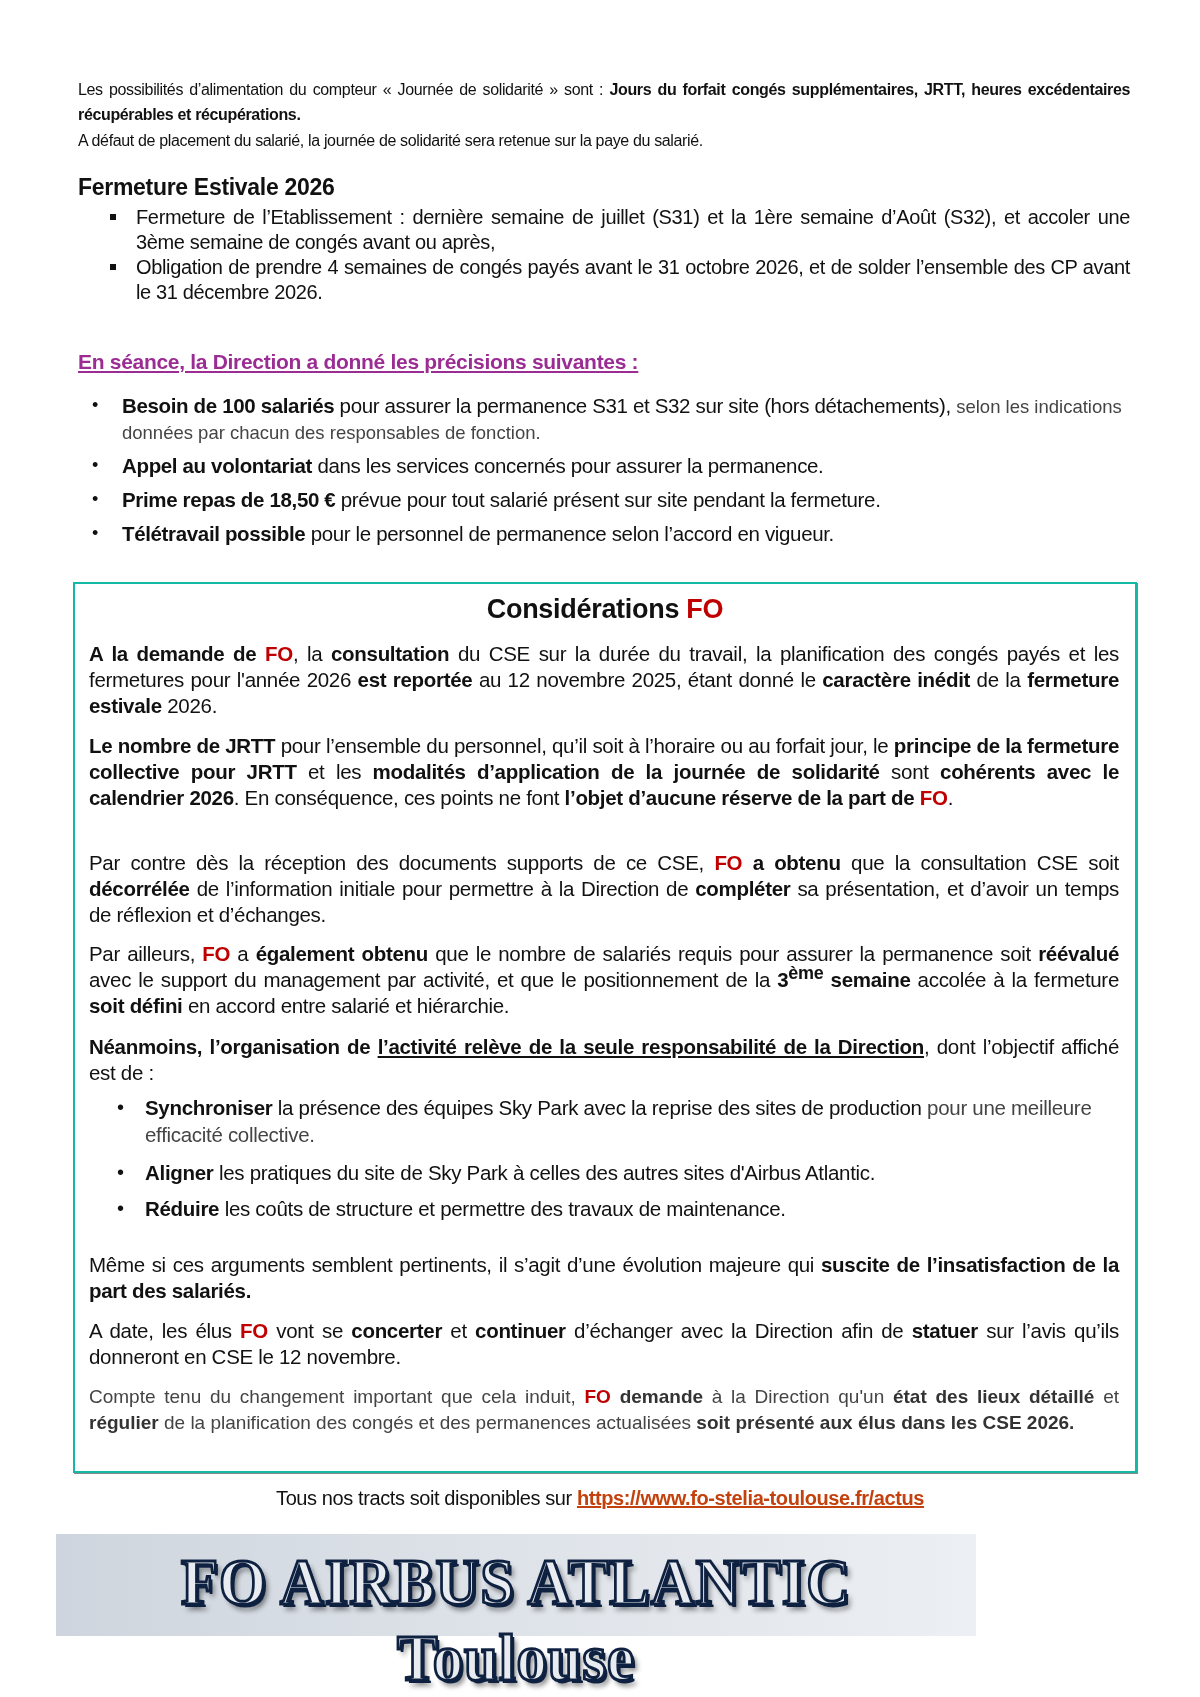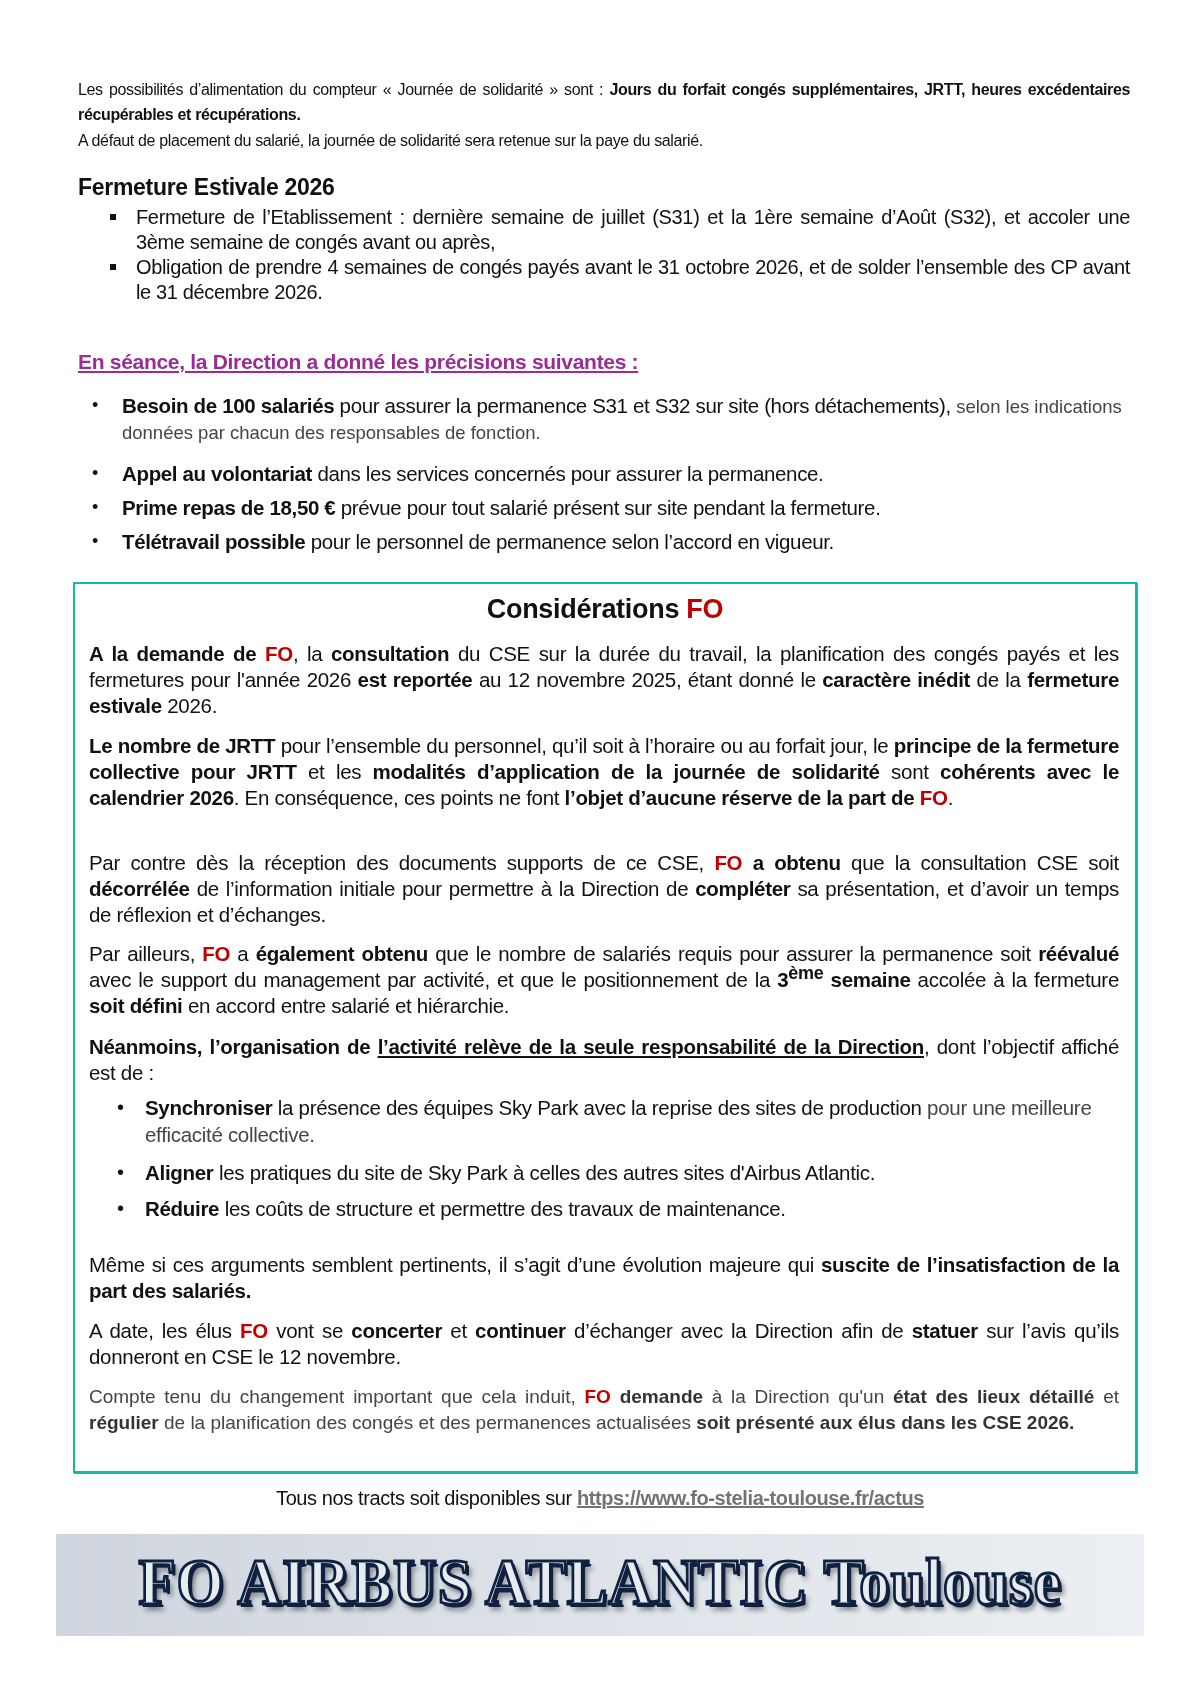--- a/index.html
+++ b/index.html
@@ -35,23 +35,23 @@
   .bp sup { font-size:18px; font-weight:bold; line-height:0; }
   .bdot { position:absolute; left:14px; width:1030px; font-size:20.5px; line-height:27px; letter-spacing:-0.3px; }
   .bdot-item { position:relative; padding-left:56px; }
   .bdot-item::before { content:"•"; position:absolute; left:28px; top:0; font-size:20px; }
   .light { color:#444; }
   .final { color:#444; font-family:"Liberation Sans", sans-serif; font-size:19px; letter-spacing:0; }
   .final b { color:#333; }
 
   .footer-line { position:absolute; left:0; width:1200px; top:1487px; text-align:center;
                  font-size:20px; font-family:"Liberation Sans", sans-serif; letter-spacing:-0.4px; }
-  .footer-line a { color:#737373; font-weight:bold; text-decoration:underline; }
+  .footer-line a { color:#c2410c; font-weight:bold; text-decoration:underline; }
 
-  .banner { position:absolute; left:56px; top:1534px; width:1088px; height:102px;
+  .banner { position:absolute; left:56px; top:1534px; width:920px; height:102px;
             background:linear-gradient(90deg,#cfd5de 0%,#dde2e8 45%,#eceff3 100%); }
   .banner-text { position:absolute; left:0; width:100%; top:10px; text-align:center;
                  font-family:"Liberation Serif", serif; font-weight:bold; font-size:66px; letter-spacing:1px;
                  color:#e8ebef; transform:scaleX(0.92);
                  -webkit-text-stroke:3px #0f2140;
                  text-shadow:3px 3px 0 #0f2140, 5px 6px 6px rgba(0,0,0,0.45); }
 </style>
 </head>
 <body>
 
@@ -62,21 +62,21 @@
 
   <div class="h-estivale">Fermeture Estivale 2026</div>
   <div class="sq-list" style="top:205px;">
     <div class="sq-item">Fermeture de l’Etablissement : dernière semaine de juillet (S31) et la 1ère semaine d’Août (S32), et accoler une 3ème semaine de congés avant ou après,</div>
     <div class="sq-item" style="margin-top:0;">Obligation de prendre 4 semaines de congés payés avant le 31 octobre 2026, et de solder l’ensemble des CP avant le 31 décembre 2026.</div>
   </div>
 
   <div class="seance">En séance, la Direction a donné les précisions suivantes :</div>
   <div class="dot-list" style="top:393px;">
     <div class="dot-item"><b>Besoin de 100 salariés</b><span> pour assurer la permanence S31 et S32 sur site (hors détachements), </span><span class="grey">selon les indications données par chacun des responsables de fonction.</span></div>
-    <div class="dot-item" style="margin-top:16px;"><b>Appel au volontariat</b><span> dans les services concernés pour assurer la permanence.</span></div>
+    <div class="dot-item" style="margin-top:8px;"><b>Appel au volontariat</b><span> dans les services concernés pour assurer la permanence.</span></div>
     <div class="dot-item" style="margin-top:9px;"><b>Prime repas de 18,50 €</b><span> prévue pour tout salarié présent sur site pendant la fermeture.</span></div>
     <div class="dot-item" style="margin-top:9px;"><b>Télétravail possible</b><span> pour le personnel de permanence selon l’accord en vigueur.</span></div>
   </div>
 
   <div class="box">
     <div class="box-title"><span>Considérations </span><span class="fo">FO</span></div>
 
     <p class="bp" style="top:57px;"><b>A la demande de </b><span class="red">FO</span><span>, la </span><b>consultation</b><span> du CSE sur la durée du travail, la planification des congés payés et les fermetures pour l'année 2026 </span><b>est reportée</b><span> au 12 novembre 2025, étant donné le </span><b>caractère inédit</b><span> de la </span><b>fermeture estivale</b><span> 2026.</span></p>
 
     <p class="bp" style="top:149px;"><b>Le nombre de JRTT</b><span> pour l’ensemble du personnel, qu’il soit à l’horaire ou au forfait jour, le </span><b>principe de la fermeture collective pour JRTT</b><span> et les </span><b>modalités d’application de la journée de solidarité</b><span> sont </span><b>cohérents avec le calendrier 2026</b><span>. En conséquence, ces points ne font </span><b>l’objet d’aucune réserve de la part de </b><span class="red">FO</span><span>.</span></p>

